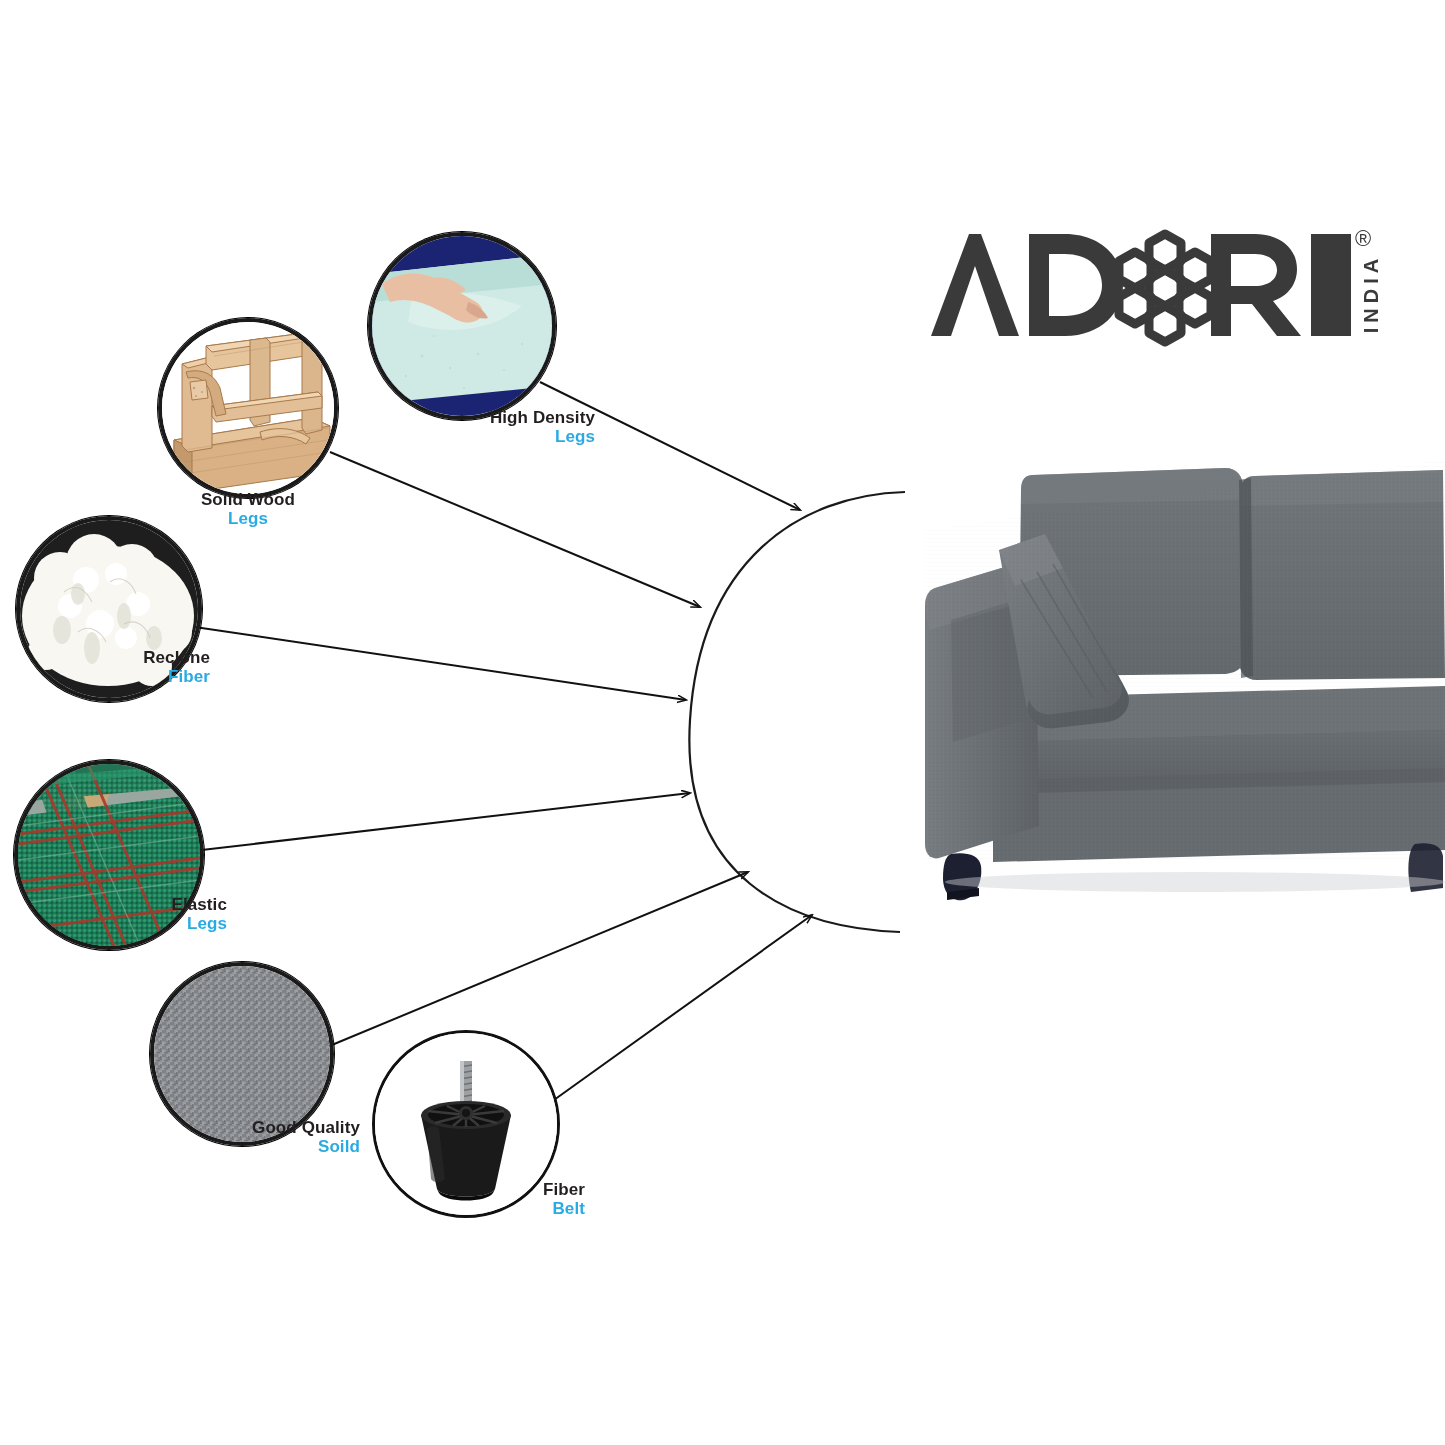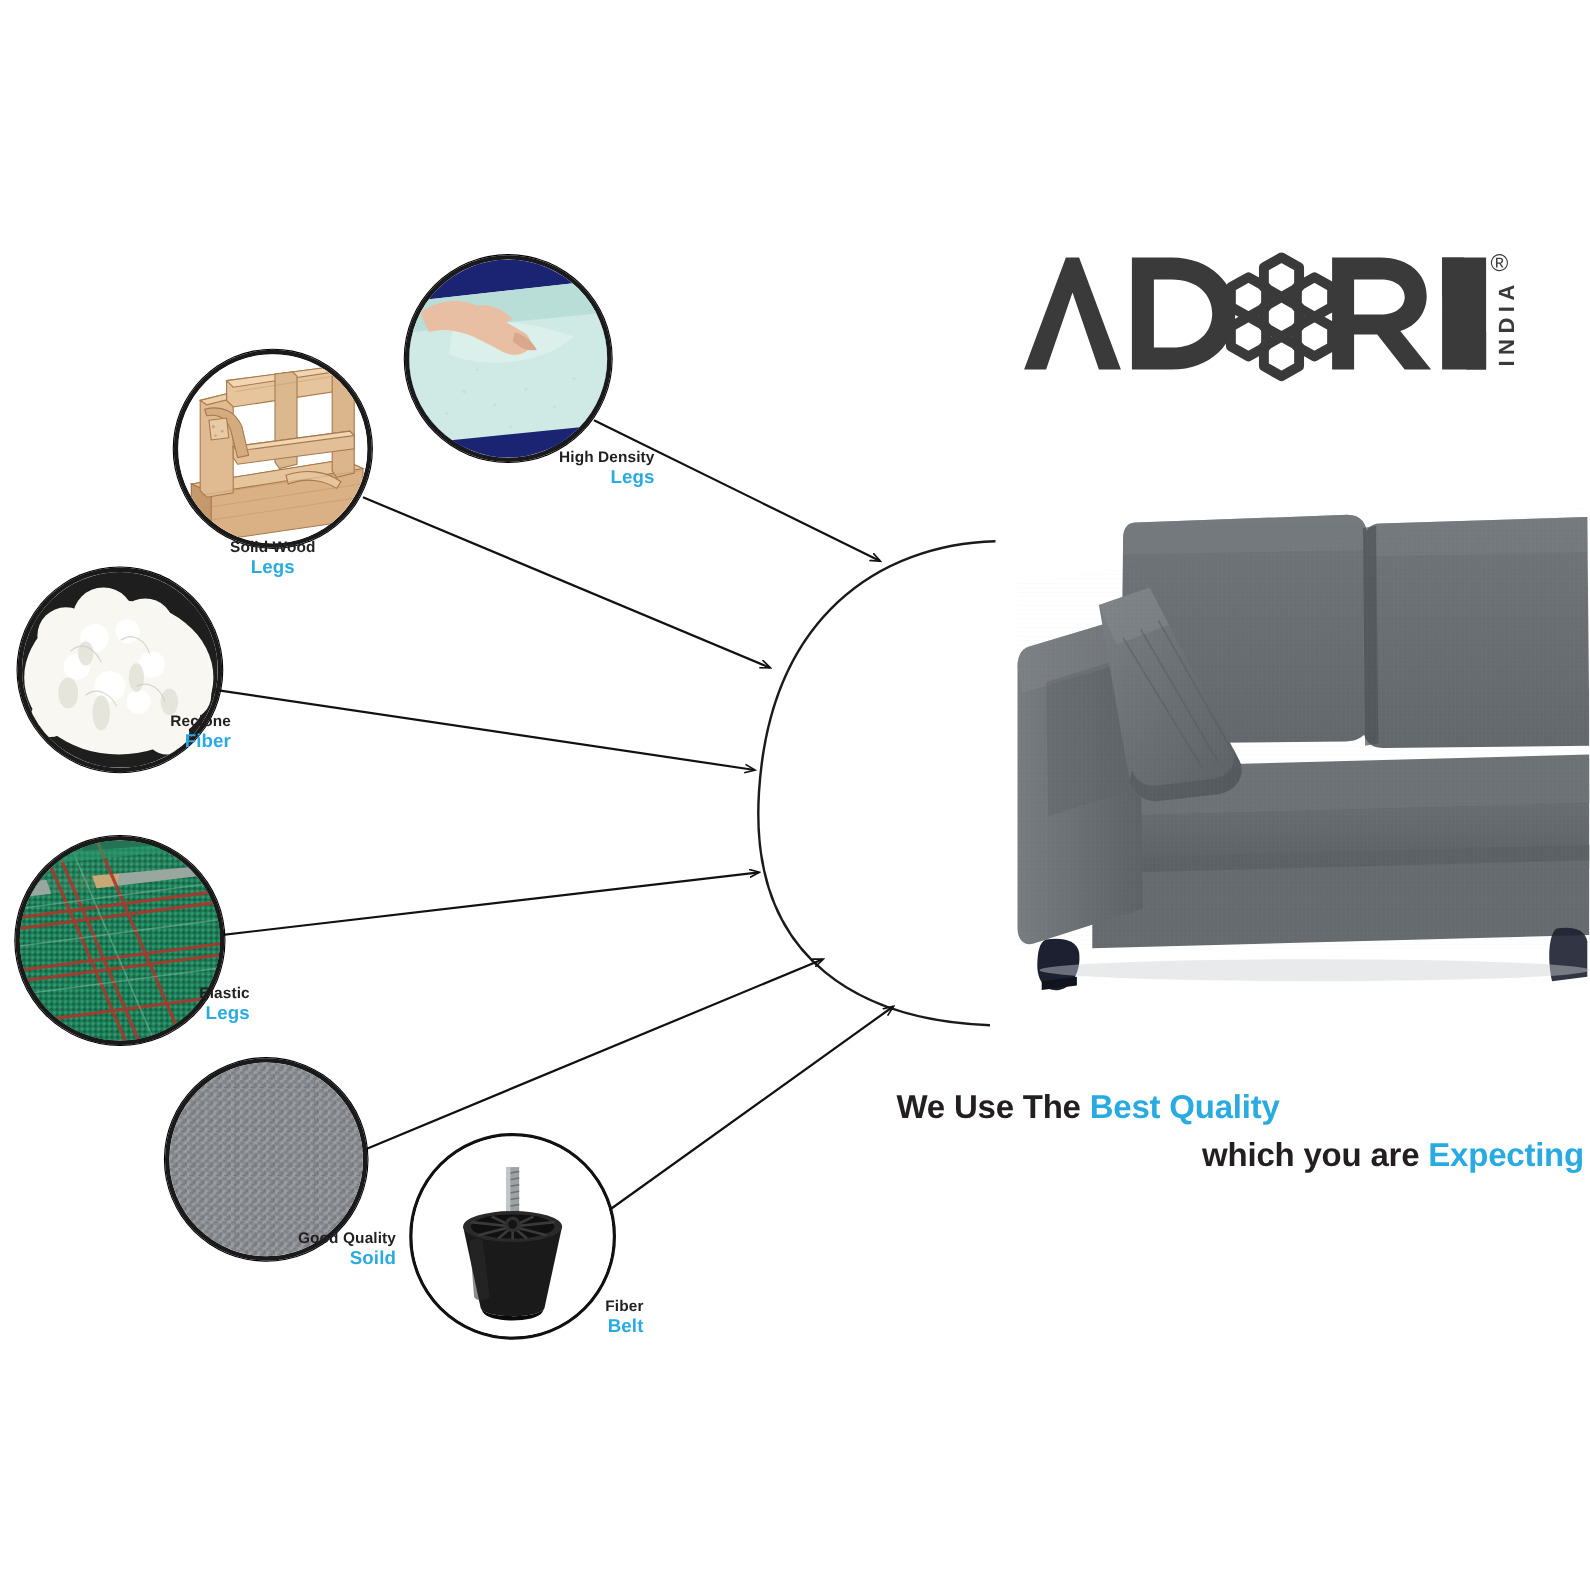--- a/index.html
+++ b/index.html
@@ -6,21 +6,21 @@
   body{width:1445px;height:1445px;font-family:"Liberation Sans",sans-serif;overflow:hidden;}
   #stage{position:relative;width:1445px;height:1445px;background:#fff;}
 
   
   .feat{position:absolute;}
   .disc{position:absolute;border-radius:50%;overflow:hidden;}
   .disc.ring{border:4px solid #1a1a1a;box-shadow:0 0 0 1px #000;}
   .disc.thin{border:3px solid #111;background:#fff;}
 
   .lbl{position:absolute;text-align:right;line-height:1.12;white-space:nowrap;}
-  .lbl .l1{font-size:14px;font-weight:bold;color:#231f20;letter-spacing:.1px;}
+  .lbl .l1{font-size:17px;font-weight:bold;color:#231f20;letter-spacing:.1px;}
   .lbl .l2{font-size:17px;font-weight:bold;color:#29abe2;letter-spacing:.1px;}
 
   
   #arrows,#arc{position:absolute;left:0;top:0;width:1445px;height:1445px;}
   #arrows{pointer-events:none;}
 
   
   #logo{position:absolute;left:925px;top:228px;width:460px;height:130px;}
   #logoWord{position:absolute;left:0;top:0;}
   #indiaWrap{position:absolute;left:1341px;top:236px;width:60px;height:120px;}
@@ -412,17 +412,15 @@
       <path d="M56,424 C70,422 84,424 86,436 C88,452 80,468 68,470 C56,472 48,462 48,448
                C48,436 50,426 56,424 Z" fill="#1c2030"></path>
       <path d="M52,462 L84,458 L84,466 L52,470 Z" fill="#11141f"></path>
       <path d="M520,414 C534,412 546,414 548,426 L548,458 L516,462 C512,446 512,420 520,414 Z" fill="#1c2030" opacity=".9"></path>
 
       <ellipse cx="300" cy="452" rx="250" ry="10" fill="#cfd1d3" opacity=".45"></ellipse>
     </svg>
   </div>
 
   <div id="tagline">
-    <div class="tag-row r1"><span>We Use The </span><span class="hi">Best Quality</span></div>
-    <div class="tag-row r2"><span>which you are </span><span class="hi">Expecting</span></div>
   </div>
 
 </div>
 
 </body></html>

